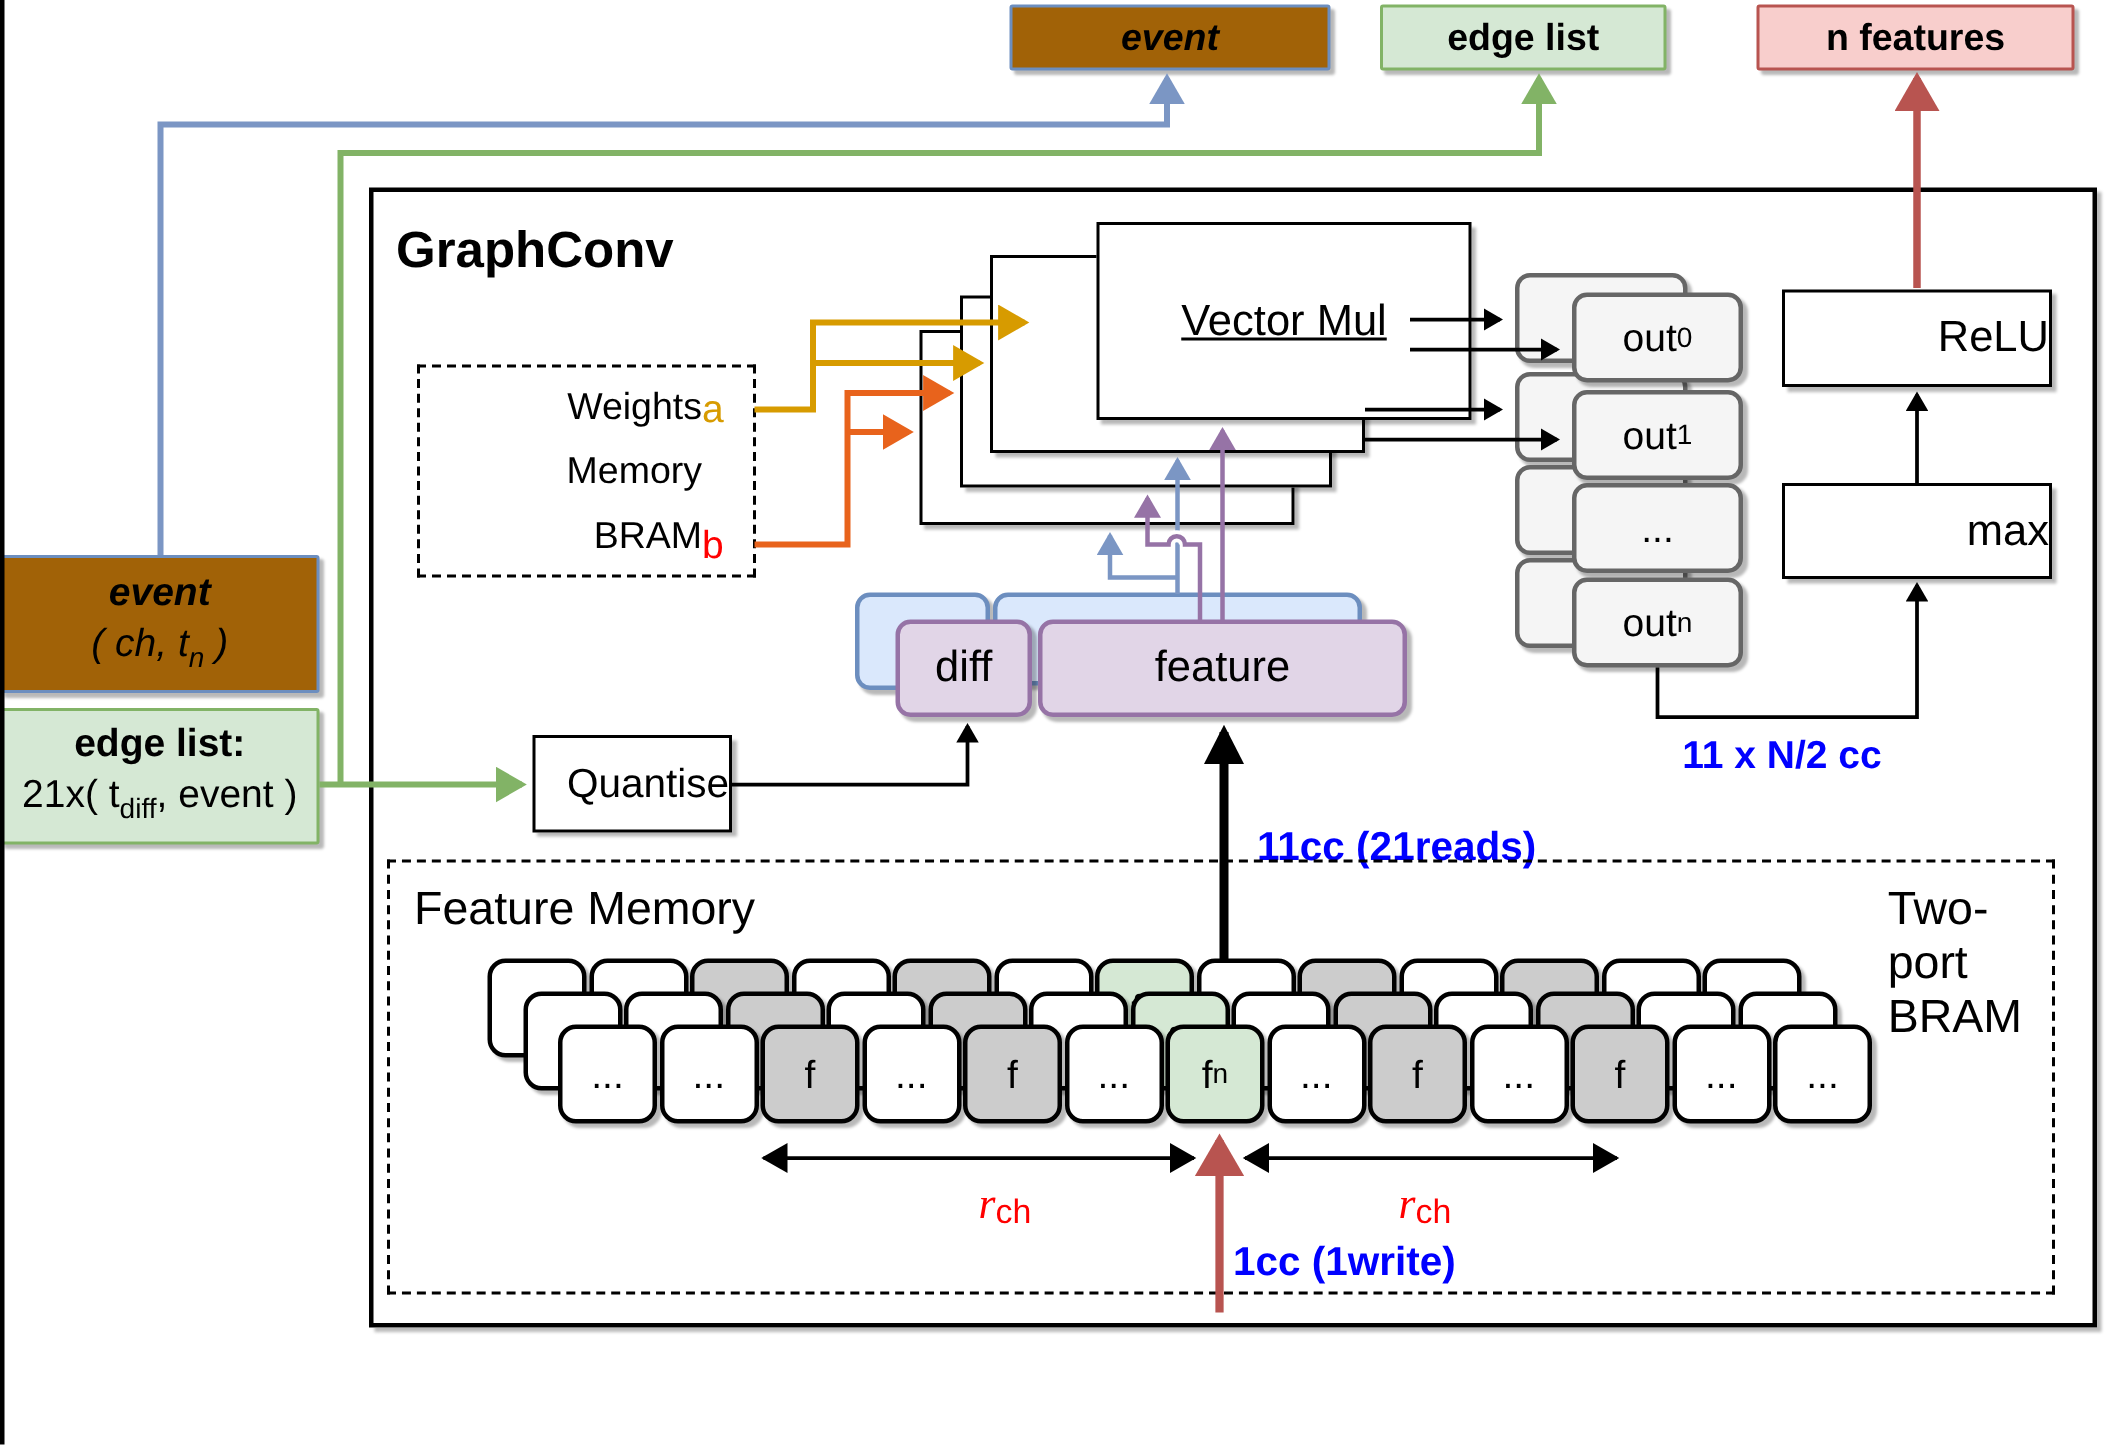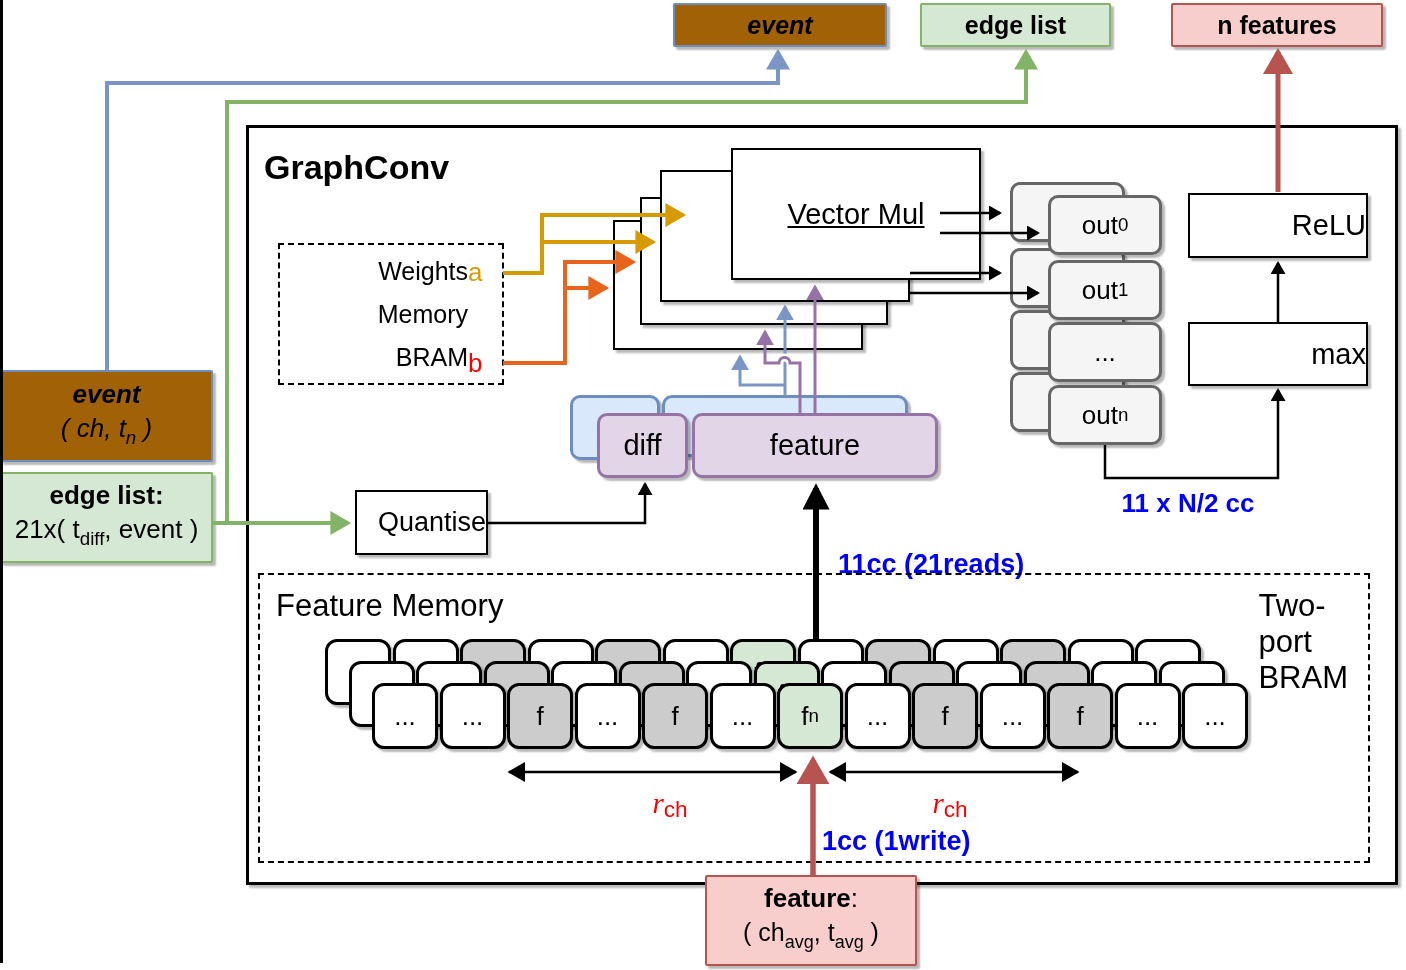--- a/index.html
+++ b/index.html
@@ -266,26 +266,20 @@
       <span>( ch, t</span><span class="sub">n</span><span> )</span>
     </div>
   </div>
   <div class="abs inbox green-f shadow" style="left:0;top:472px;width:213px;height:91px;border-color:#82b366;">
     <div class="t">edge list:</div>
     <div>
       <span>21x( t</span><span class="sub">diff</span><span>, event )</span>
     </div>
   </div>
 
-  <div class="abs inbox red-f shadow" style="left:705px;top:875px;width:212px;height:91px;border-color:#b85450;">
-    <div><span class="t">feature</span><span>:</span></div>
-    <div style="font-size:25px;">
-      <span>( ch</span><span class="sub">avg</span><span>, t</span><span class="sub">avg</span><span> )</span>
-    </div>
-  </div>
 
   <svg class="wires" width="1406" height="970" viewBox="0 0 1406 970">
     <defs>
       <marker id="m-blue" markerUnits="strokeWidth" markerWidth="6" markerHeight="6" refX="4.4" refY="3" orient="auto">
           <path d="M0,0 L5.2,3 L0,6 z" fill="#7b96c4"></path>
         </marker>
       <marker id="m-green" markerUnits="strokeWidth" markerWidth="6" markerHeight="6" refX="4.4" refY="3" orient="auto">
           <path d="M0,0 L5.2,3 L0,6 z" fill="#82b366"></path>
         </marker>
       <marker id="m-red" markerUnits="strokeWidth" markerWidth="6" markerHeight="6" refX="4.4" refY="3" orient="auto">

